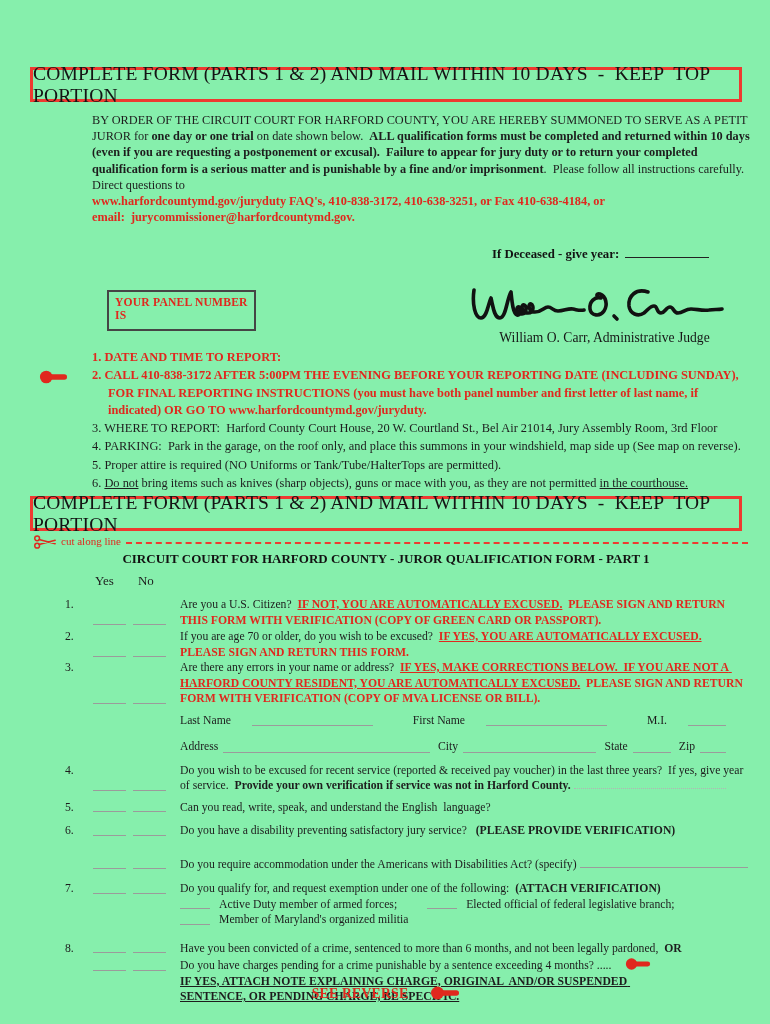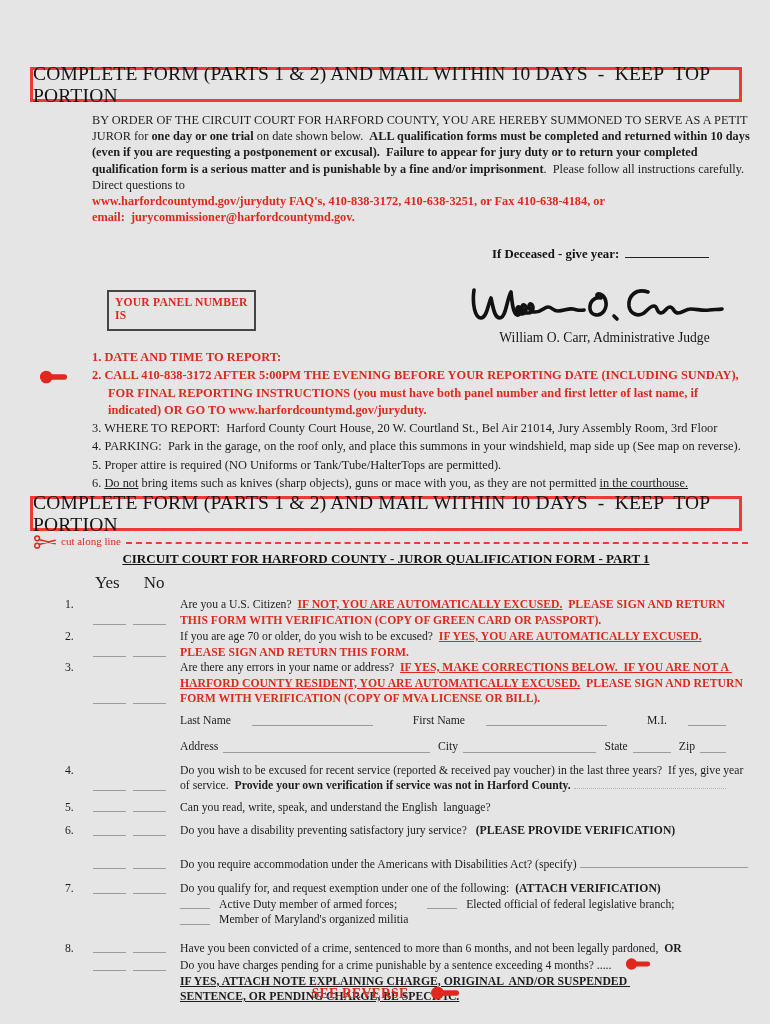--- a/index.html
+++ b/index.html
@@ -5,21 +5,21 @@
   :root{
     --red:#e0281e;
     --red-border:#ee3a30;
     --ink:#1d1d1d;
     --line:#9b9b9b;
   }
   *{margin:0;padding:0;box-sizing:border-box;}
   html,body{background:#888;}
   .page{
     position:relative;width:770px;height:1024px;margin:0 auto;
-    background:#e5e5e5;overflow:hidden;
+    background:#86efac;overflow:hidden;
     font-family:"Liberation Serif", serif;color:var(--ink);
   }
   .rich{white-space:pre-wrap;}
   .seg-n{}
   .seg-b{font-weight:700;}
   .seg-u{text-decoration:underline;}
   .seg-rb{color:var(--red);font-weight:700;}
   .seg-rbu{color:var(--red);font-weight:700;text-decoration:underline;}
 
   .banner{
@@ -77,23 +77,23 @@
     display:flex;align-items:flex-start;
   }
   .cutline .cut-label{color:var(--red);font-size:11px;margin:1px 5px 0 4px;white-space:nowrap;}
   .cutline .dash{flex:1;height:0;border-top:2.6px dashed var(--red-border);margin-top:8px;}
   .scissors{stroke:var(--red);fill:none;}
 
   .part1-heading{
     position:absolute;left:30px;top:551px;width:712px;text-align:center;
     font-weight:700;font-size:13px;color:#121212;
   }
-  .part1-heading span{text-decoration:underline;}
-
-  .yesno{position:absolute;left:95px;top:573px;font-size:17px;}
+  .part1-heading span{}
+
+  .yesno{position:absolute;left:95px;top:573px;font-size:13px;}
   .yesno .no-label{margin-left:24px;}
 
   .questions{
     position:absolute;left:30px;top:597px;width:718px;
     font-size:11.7px;line-height:15.5px;
   }
   .qrow{display:flex;align-items:baseline;padding-left:35px;}
   .qnum{width:28px;flex:none;}
   .qblank{
     width:33px;flex:none;border-bottom:1.2px solid var(--line);

